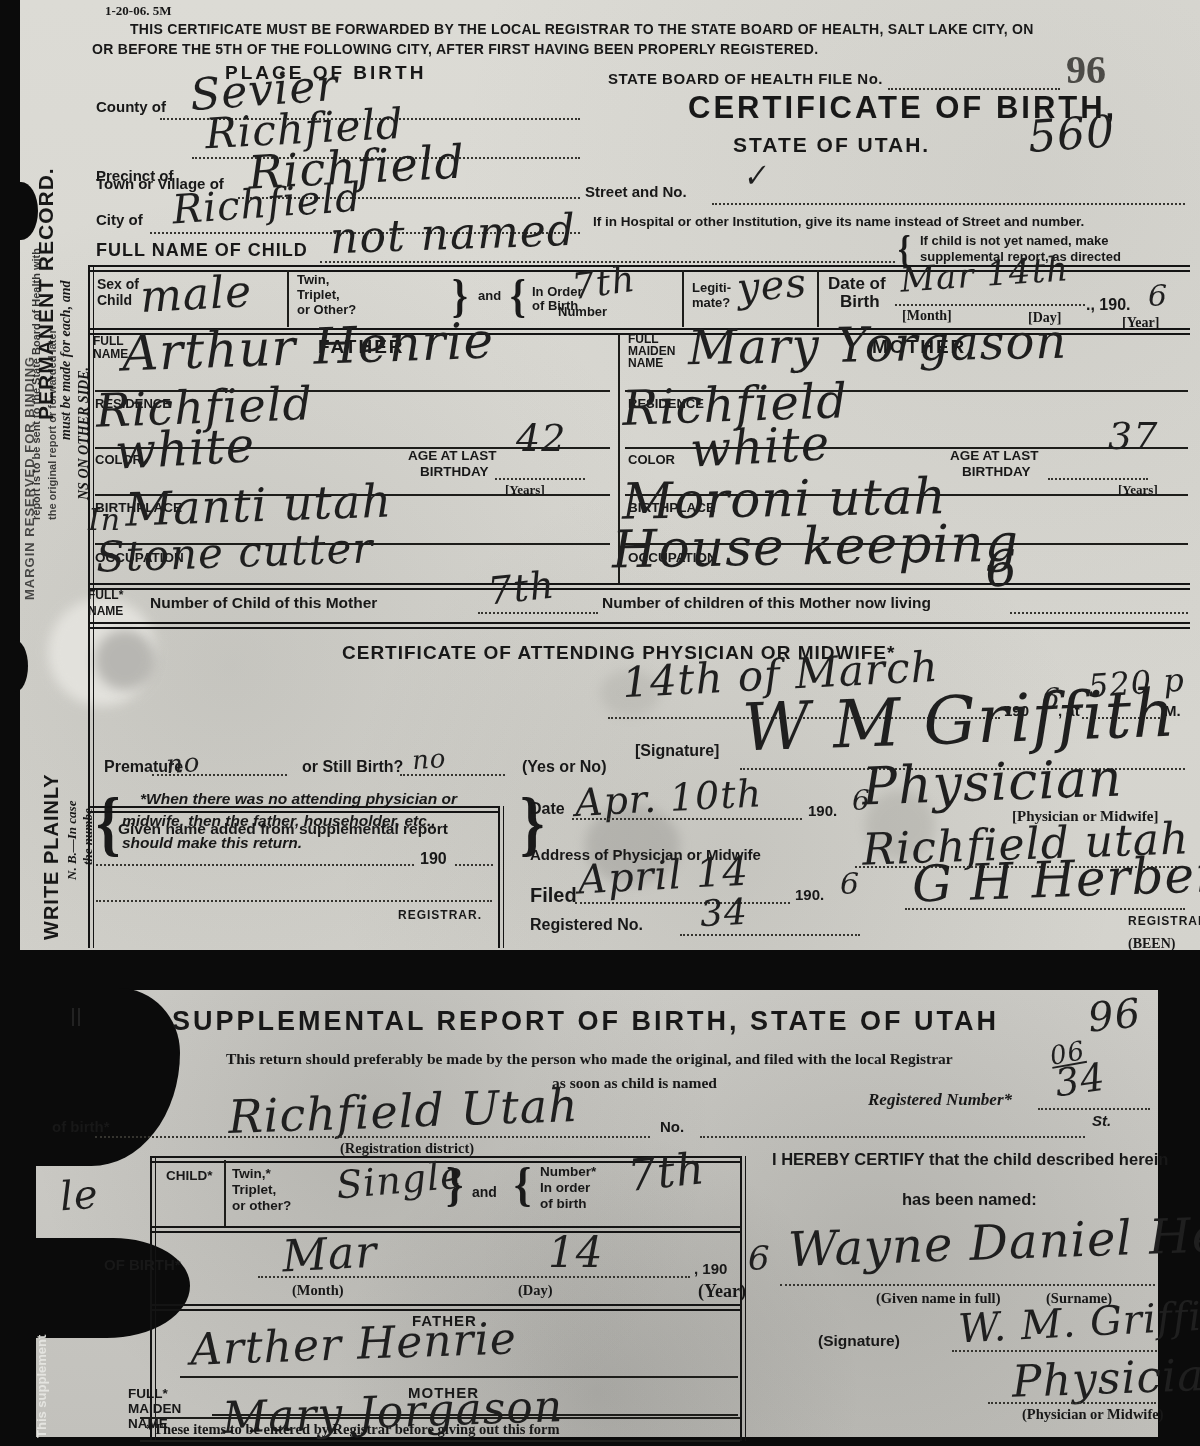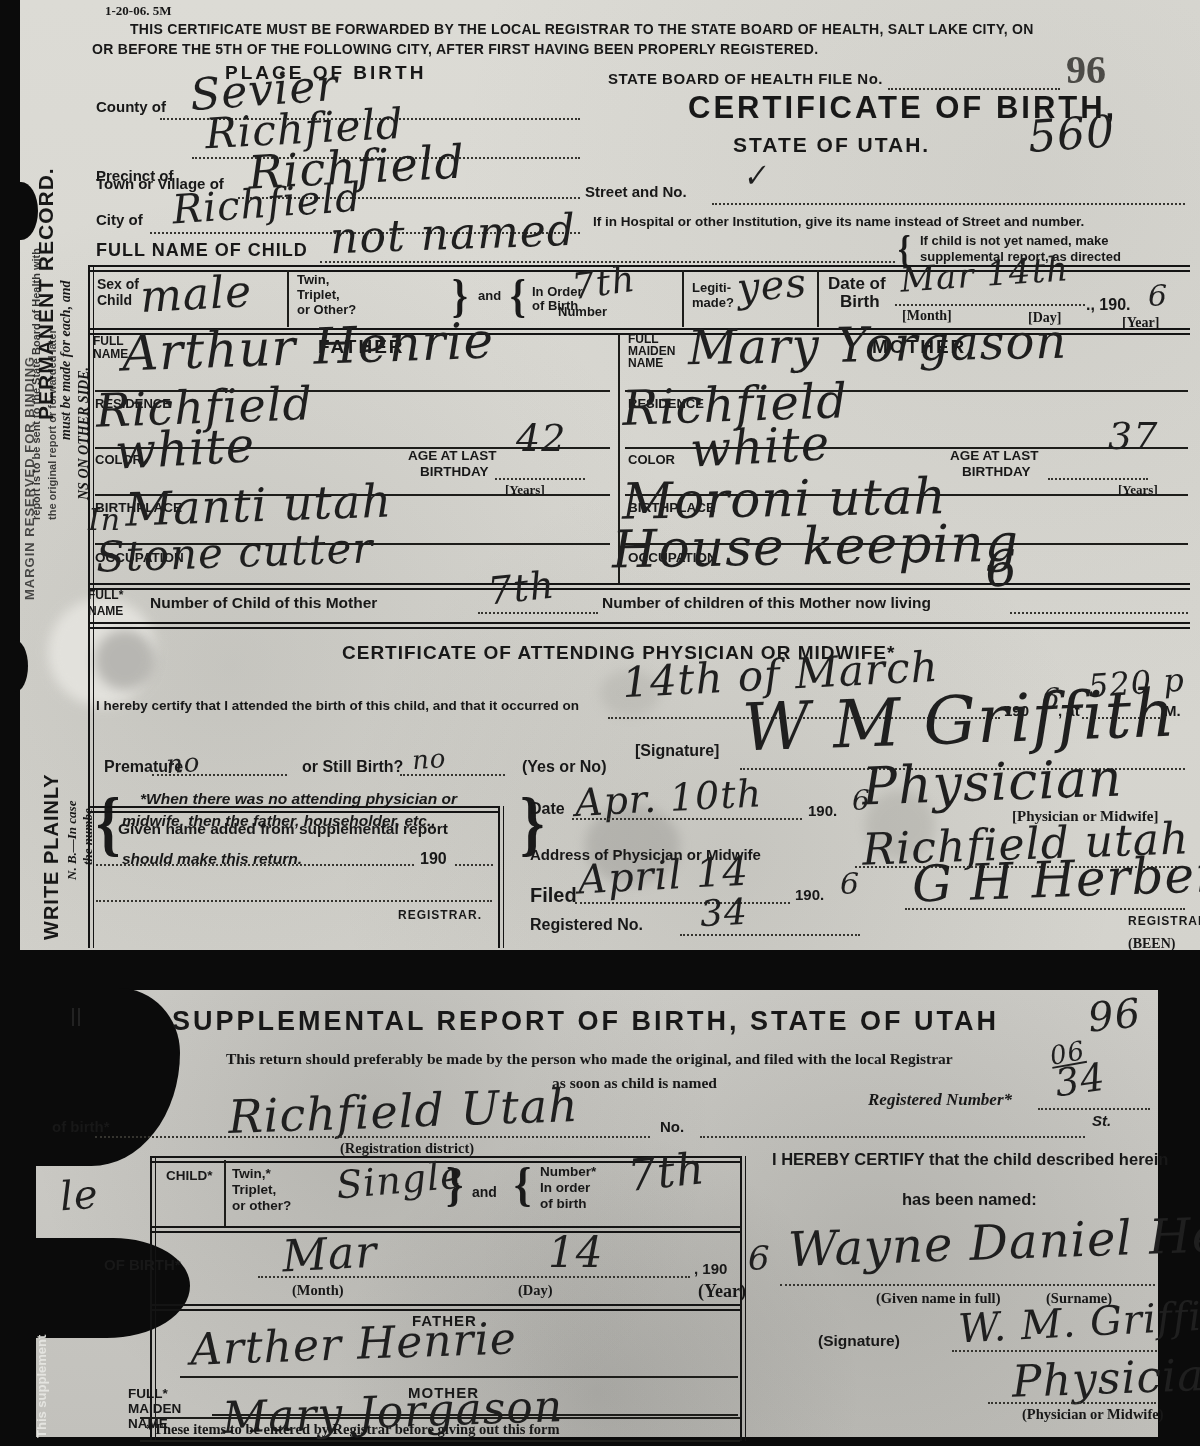--- a/index.html
+++ b/index.html
@@ -110,21 +110,21 @@
   <div class="abs lbl" style="left:297px;top:302px;font-size:13px;">or Other?</div>
   <div class="abs brace" style="left:452px;top:272px;font-size:40px;transform:scaleY(1.15);">}</div>
   <div class="abs lbl" style="left:478px;top:288px;font-size:13px;">and</div>
   <div class="abs brace" style="left:510px;top:272px;font-size:40px;transform:scaleY(1.15);">{</div>
   <div class="abs lbl" style="left:558px;top:270px;font-size:13px;margin-top:34px;">Number</div>
   <div class="abs lbl" style="left:532px;top:284px;font-size:13px;">In Order</div>
   <div class="abs lbl" style="left:532px;top:298px;font-size:13px;">of Birth</div>
   <div class="abs hw" style="left:572px;top:262px;font-size:36px;transform:rotate(-8deg);">7th</div>
   <div class="vln" style="left:682px;top:270px;height:57px;"></div>
   <div class="abs lbl" style="left:692px;top:280px;font-size:13px;">Legiti-</div>
-  <div class="abs lbl" style="left:692px;top:295px;font-size:13px;">made?</div>
+  <div class="abs lbl" style="left:692px;top:295px;font-size:13px;">mate?</div>
   <div class="abs hw" style="left:737px;top:262px;font-size:40px;transform:rotate(-5deg);">yes</div>
   <div class="vln" style="left:817px;top:270px;height:57px;"></div>
   <div class="abs lbl" style="left:828px;top:274px;font-size:17px;">Date of</div>
   <div class="abs lbl" style="left:840px;top:292px;font-size:17px;">Birth</div>
   <div class="abs hw" style="left:900px;top:254px;font-size:34px;transform:rotate(-4deg);">Mar 14th</div>
   <div class="dot" style="left:895px;top:304px;width:190px;"></div>
   <div class="abs lbl" style="left:1086px;top:296px;font-size:16px;">., 190.</div>
   <div class="abs hw" style="left:1148px;top:278px;font-size:30px;">6</div>
   <div class="abs lbl ser" style="left:902px;top:308px;font-size:14px;">[Month]</div>
   <div class="abs lbl ser" style="left:1028px;top:310px;font-size:14px;">[Day]</div>
@@ -186,42 +186,41 @@
   <div class="abs lbl" style="left:88px;top:604px;font-size:12px;">NAME</div>
   <div class="abs lbl" style="left:150px;top:594px;font-size:15.5px;">Number of Child of this Mother</div>
   <div class="dot" style="left:478px;top:612px;width:120px;"></div>
   <div class="abs hw" style="left:488px;top:566px;font-size:38px;transform:rotate(-6deg);">7th</div>
   <div class="abs lbl" style="left:602px;top:594px;font-size:15.5px;">Number of children of this Mother now living</div>
   <div class="abs hw" style="left:985px;top:540px;font-size:50px;transform:rotate(-4deg);">6</div>
   <div class="dot" style="left:1010px;top:612px;width:178px;"></div>
   <div class="dbl" style="left:90px;top:622px;width:1100px;"></div>
 
   <div class="abs lbl" style="left:342px;top:642px;font-size:19px;letter-spacing:1px;">CERTIFICATE OF ATTENDING PHYSICIAN OR MIDWIFE*</div>
-  <div class="abs lbl" style="left:96px;top:698px;font-size:13.5px;">I hereby certify that I attended the birth of this child, and that it occurred on</div>
   <div class="abs hw" style="left:622px;top:650px;font-size:42px;transform:rotate(-3deg);">14th of March</div>
   <div class="dot" style="left:608px;top:717px;width:392px;"></div>
   <div class="abs lbl" style="left:1004px;top:702px;font-size:15px;">190</div>
   <div class="abs hw" style="left:1042px;top:682px;font-size:28px;">6</div>
   <div class="abs lbl" style="left:1058px;top:702px;font-size:15px;">, at</div>
   <div class="abs hw" style="left:1088px;top:664px;font-size:32px;transform:rotate(-4deg);">520 p</div>
   <div class="dot" style="left:1082px;top:717px;width:78px;"></div>
   <div class="abs lbl" style="left:1164px;top:702px;font-size:15px;">M.</div>
 
   <div class="abs lbl" style="left:104px;top:758px;font-size:16px;">Premature</div>
   <div class="abs hw" style="left:166px;top:748px;font-size:26px;transform:rotate(-4deg);">no</div>
   <div class="dot" style="left:152px;top:774px;width:135px;"></div>
   <div class="abs lbl" style="left:302px;top:758px;font-size:16px;">or Still Birth?</div>
   <div class="abs hw" style="left:412px;top:744px;font-size:26px;transform:rotate(-4deg);">no</div>
   <div class="dot" style="left:400px;top:774px;width:105px;"></div>
   <div class="abs lbl" style="left:522px;top:758px;font-size:16px;">(Yes or No)</div>
 
   <div class="abs brace" style="left:96px;top:788px;font-size:62px;transform:scaleY(1.15);">{</div>
   <div class="abs lbl" style="left:140px;top:790px;font-size:15.5px;font-style:italic;">*When there was no attending physician or</div>
   <div class="abs lbl" style="left:122px;top:812px;font-size:15.5px;font-style:italic;">midwife, then the father, householder, etc.,</div>
-  <div class="abs lbl" style="left:122px;top:834px;font-size:15.5px;font-style:italic;margin-top:16px;">should make this return.</div>
+  <div class="abs lbl" style="left:122px;top:834px;font-size:15.5px;font-style:italic;">should make this return.</div>
   <div class="abs brace" style="left:520px;top:788px;font-size:62px;transform:scaleY(1.15);">}</div>
 
   <div class="abs hw" style="left:742px;top:682px;font-size:66px;transform:rotate(-2deg);">W M Griffith</div>
   <div class="abs lbl" style="left:635px;top:742px;font-size:16px;">[Signature]</div>
   <div class="dot" style="left:740px;top:768px;width:445px;"></div>
   <div class="abs hw" style="left:862px;top:752px;font-size:52px;transform:rotate(-2deg);">Physician</div>
 
   <div class="dbl" style="left:90px;top:806px;width:410px;"></div>
   <div class="vdbl" style="left:498px;top:806px;height:142px;"></div>
   <div class="abs lbl" style="left:118px;top:820px;font-size:15.5px;">Given name added from supplemental report</div>

